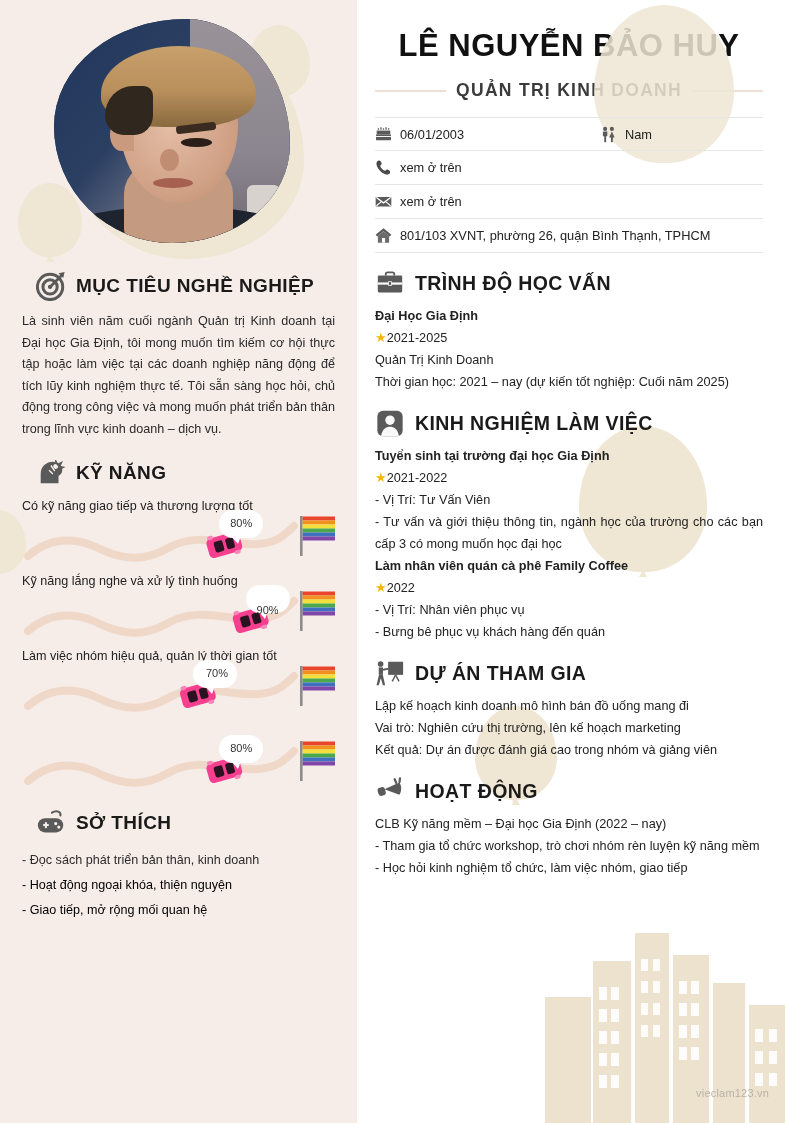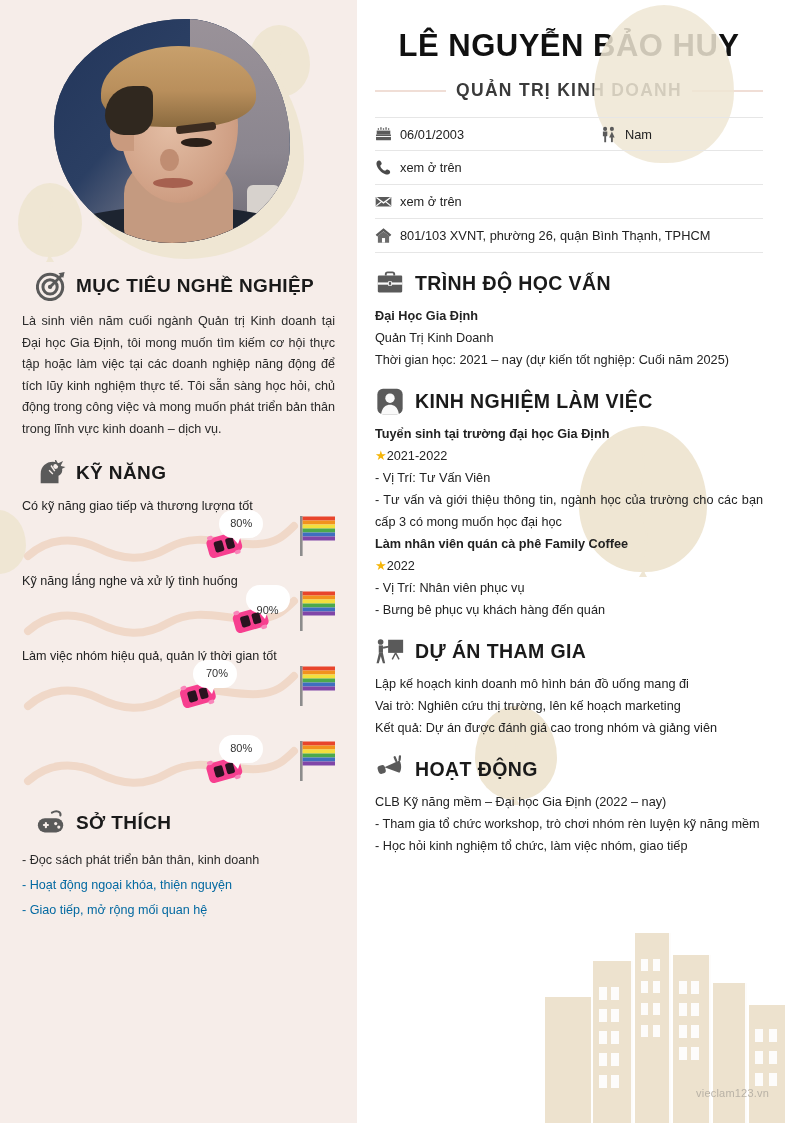--- a/index.html
+++ b/index.html
@@ -124,21 +124,21 @@
   }
   .bub:after{
     content:""; position:absolute; left:12px; bottom:-6px;
     border-left:7px solid transparent; border-right:3px solid transparent;
     border-top:8px solid #fff;
   }
 
   
   #hobbies { margin-top: 6px; }
   .hob { font-size:12.6px; line-height:25px; color:#2b2b2b; }
-  .hob.dim { color:#0369a1; }
+  .hob.dim { color:#000000; }
 
   
   #right {
     position: relative;
     width: 428px; height: 1123px;
     background:#ffffff; overflow:hidden;
     padding: 0 22px 0 18px;
     flex: 0 0 428px;
   }
   #name {
@@ -499,20 +499,21 @@
           <path d="M11.5 8 L11.5 6.5 C11.5 5.4 12.4 4.6 13.5 4.6 L18.5 4.6 C19.6 4.6 20.5 5.4 20.5 6.5 L20.5 8" fill="none" stroke="#5A5A5A" stroke-width="2"></path>
           <rect x="3" y="8" width="26" height="18" rx="1.2" fill="#5A5A5A"></rect>
           <rect x="3" y="15.4" width="26" height="2.4" fill="#F9F9F9"></rect>
           <rect x="13.8" y="14" width="4.4" height="5" rx="1" fill="#F9F9F9"></rect>
           <rect x="14.8" y="15" width="2.4" height="3" fill="#5A5A5A"></rect>
         </svg>
         <div class="ttl">TRÌNH ĐỘ HỌC VẤN</div>
       </div>
       <div>
           <div class="rline b">Đại Học Gia Định</div>
+          <div class="rline"><span class="star">★</span><span>2021-2025</span></div>
           <div class="rline">Quản Trị Kinh Doanh</div>
           <div class="rline j">Thời gian học: 2021 – nay (dự kiến tốt nghiệp: Cuối năm 2025)</div>
         </div>
     </div>
 
     <div class="rsec">
       <div class="sec-head">
         <svg class="ico" viewBox="0 0 32 32">
           <rect x="2.5" y="3" width="27" height="27" rx="6" fill="#5A5A5A"></rect>
           <circle cx="16" cy="13" r="5" fill="#F9F9F9"></circle>

